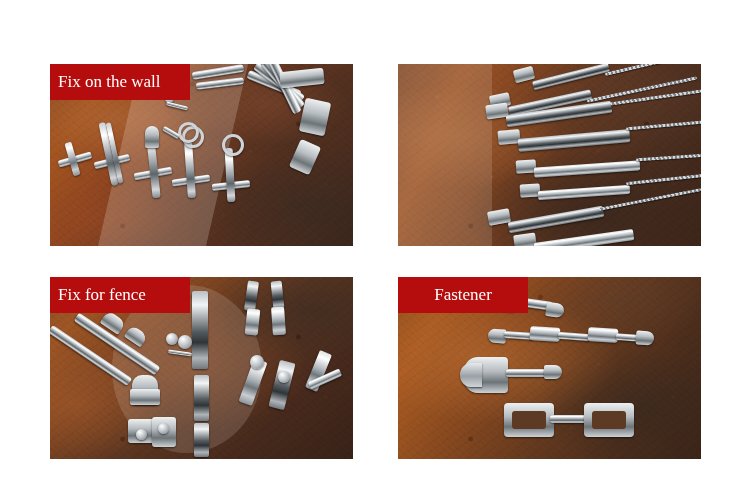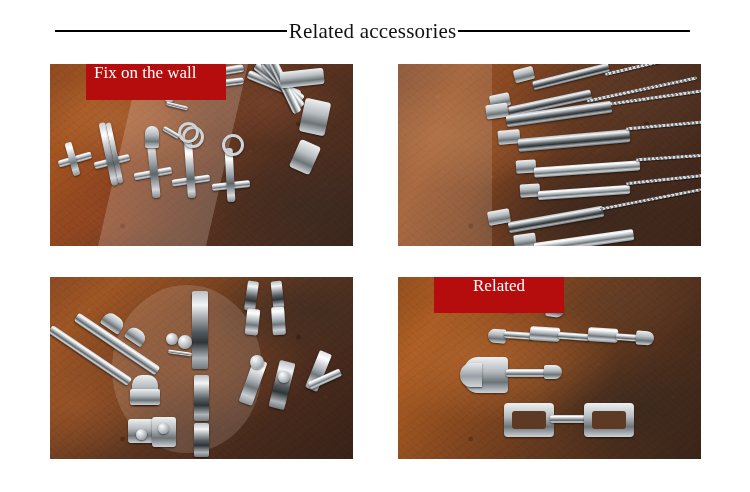--- a/index.html
+++ b/index.html
@@ -184,44 +184,38 @@
 
   
   .banner {
     position: absolute;
     left: 0;
     top: 0;
     height: 36px;
     min-width: 118px;
     background: #b50d0d;
     display: flex;
-    align-items: flex-start;
+    align-items: center;
     z-index: 5;
-    margin-left: 36px;
   }
   .banner.pad-left { padding: 0 14px 0 8px; justify-content: flex-start; }
   .banner.centered { width: 130px; justify-content: center; }
   .banner-label {
     font-family: "Liberation Serif", serif;
     font-size: 17px;
     line-height: 18px;
     color: #ffffff;
     white-space: nowrap;
   }
 </style>
 </head>
 <body>
 
 <div class="page">
 
-  <div class="header">
-    <span class="rule"></span>
-    <span class="page-title">Related accessories</span>
-    <span class="rule"></span>
-  </div>
 
   <div class="grid">
 
     <div class="card v1">
       <div class="rust"></div>
       <div class="sheen trapezoid"></div>
 
       <div class="part" style="left:8px;  top:92px;  width:34px; height:7px;  transform:rotate(-16deg);"></div>
       <div class="part" style="left:19px; top:78px;  width:7px;  height:34px; transform:rotate(-16deg);"></div>
 
@@ -328,20 +322,23 @@
       <div class="part dark" style="left:222px; top:4px;  width:11px; height:28px; transform:rotate(-6deg);"></div>
       <div class="part" style="left:222px; top:30px; width:13px; height:28px; transform:rotate(-4deg);"></div>
 
       <div class="part" style="left:196px; top:82px; width:14px; height:46px; transform:rotate(20deg);"></div>
       <div class="knob" style="left:200px; top:78px; width:14px; height:14px;"></div>
       <div class="part dark" style="left:224px; top:84px; width:16px; height:48px; transform:rotate(14deg);"></div>
       <div class="knob" style="left:228px; top:94px; width:12px; height:12px;"></div>
       <div class="part" style="left:262px; top:74px; width:13px; height:40px; transform:rotate(22deg);"></div>
       <div class="part" style="left:258px; top:98px; width:34px; height:8px;  transform:rotate(-24deg);"></div>
 
+      <div class="banner pad-left">
+        <span class="banner-label">Fix for fence</span>
+      </div>
     </div>
 
     <div class="card v4">
       <div class="rust"></div>
 
       <div class="part" style="left:96px; top:18px; width:22px; height:16px; transform:rotate(8deg); border-radius:3px;"></div>
       <div class="part rod" style="left:114px; top:22px; width:40px; height:9px; transform:rotate(8deg);"></div>
       <div class="clevis" style="left:148px; top:26px; width:18px; height:14px; transform:rotate(8deg); border-radius:2px 7px 7px 2px;"></div>
 
       <div class="clevis" style="left:90px;  top:52px; width:18px; height:14px; transform:rotate(4deg); border-radius:7px 2px 2px 7px;"></div>
@@ -357,18 +354,18 @@
       <div class="part rod" style="left:108px; top:92px; width:42px; height:8px;"></div>
       <div class="clevis" style="left:146px; top:88px; width:18px; height:14px; border-radius:2px 7px 7px 2px;"></div>
 
       <div class="clevis" style="left:106px; top:126px; width:50px; height:34px; border-radius:4px;"></div>
       <div class="clevis" style="left:114px; top:134px; width:34px; height:18px; border-radius:3px; background:#5d3a24; box-shadow:none;"></div>
       <div class="part rod" style="left:152px; top:138px; width:38px; height:8px;"></div>
       <div class="clevis" style="left:186px; top:126px; width:50px; height:34px; border-radius:4px;"></div>
       <div class="clevis" style="left:194px; top:134px; width:34px; height:18px; border-radius:3px; background:#5d3a24; box-shadow:none;"></div>
 
       <div class="banner centered">
-        <span class="banner-label">Related</span>
+        <span class="banner-label">Fastener</span>
       </div>
     </div>
 
   </div>
 </div>
 
 </body></html>

